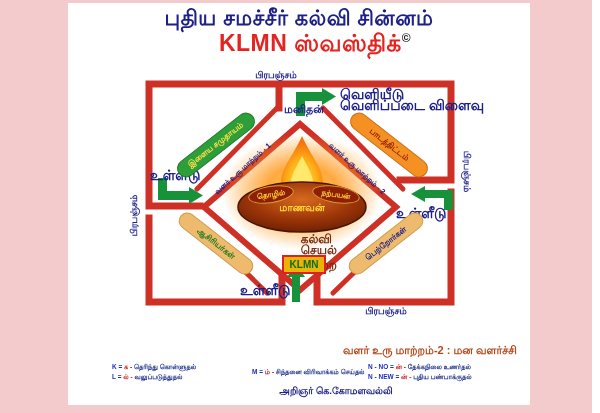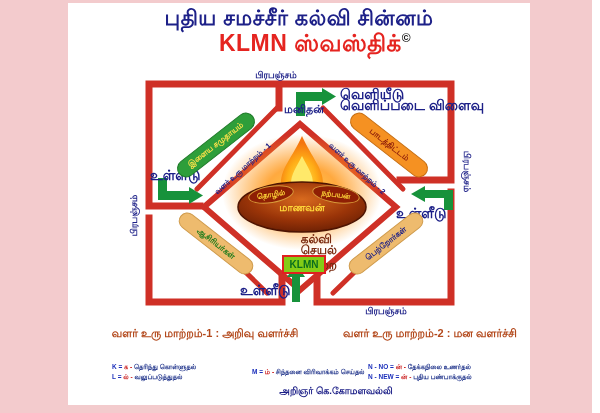--- a/index.html
+++ b/index.html
@@ -15,21 +15,21 @@
   .sm{font-size:14px;}
   .xs{font-size:7.5px;}
   .univ{font-size:9px;}
   .banner{display:flex;align-items:center;justify-content:center;border-radius:9px;
           font-size:8px;font-weight:bold;white-space:nowrap;}
   .banner-green{background:#2e9e3a;color:#ffe24a;border:1px solid #1d7a28;}
   .banner-orange{background:#f59122;color:#8a1a0a;border:1px solid #c86e10;}
   .banner-tan{background:#eebb6e;border:1px solid #cf9a4a;}
   .oval{display:flex;align-items:center;justify-content:center;border-radius:50%;
         background:#8f1f04;color:#ffd83a;font-size:7.5px;font-weight:bold;border:1px solid #d89a3a;white-space:nowrap;}
-  .klmn-box{display:flex;align-items:center;justify-content:center;background:#84cc16;
+  .klmn-box{display:flex;align-items:center;justify-content:center;background:#eab308;
             border:2px solid #e02020;color:#0a6e1e;font-weight:bold;font-size:10px;}
   .maroon{color:#7a2a10;font-weight:bold;font-size:12px;text-align:right;}
   .caption{font-size:11px;font-weight:bold;color:#b3491c;white-space:nowrap;}
   .legend-line{font-size:6.5px;white-space:nowrap;line-height:10px;}
   .legend-line .lt{color:#1b2fbb;font-weight:bold;}
   .legend-line .cd{color:#cc2222;font-weight:bold;}
   .legend-line .ds{color:#1b2f88;font-weight:bold;}
   .author{font-size:9.5px;font-weight:bold;color:#1d2088;margin-left:28px;}
 </style>
 </head>
@@ -130,22 +130,21 @@
   <div class="abs banner banner-tan" style="left:341px;top:235px;width:88px;height:15px;transform:rotate(-38deg);color:#1d2088;">பெற்றோர்கள்</div>
 
   <div class="abs oval" style="left:248px;top:186px;width:44px;height:15px;transform:rotate(-9deg);">தொழில்</div>
   <div class="abs oval" style="left:312px;top:186px;width:46px;height:15px;transform:rotate(9deg);">நற்பயன்</div>
   <div class="abs ctr" style="left:275px;top:202px;width:54px;color:#ffd83a;font-size:10px;font-weight:bold;">மாணவன்</div>
 
   <div class="abs ctr maroon" style="left:272px;top:232px;width:60px;">கல்வி</div>
   <div class="abs ctr maroon" style="left:267px;top:243px;width:70px;">செயல் முறை</div>
   <div class="abs klmn-box" style="left:282px;top:255px;width:40px;height:15px;">KLMN</div>
 
-  <div class="abs ctr caption" style="left:75px;top:327px;width:260px;">வளர் உரு மாற்றம்-1 : அறிவு வளர்ச்சி</div>
-  <div class="abs ctr caption" style="left:315px;top:327px;width:230px;">வளர் உரு மாற்றம்-2 : மன வளர்ச்சி</div>
+  <div class="abs ctr caption" style="left:315px;top:344px;width:230px;">வளர் உரு மாற்றம்-2 : மன வளர்ச்சி</div>
 
   <div class="abs" style="left:112px;top:362px;">
     <div class="legend-line">
       <span class="lt">K =</span>
       <span class="cd">க -</span>
       <span class="ds">தெரிந்து கொள்ளுதல்</span>
     </div>
     <div class="legend-line">
       <span class="lt">L =</span>
       <span class="cd">ல் -</span>

